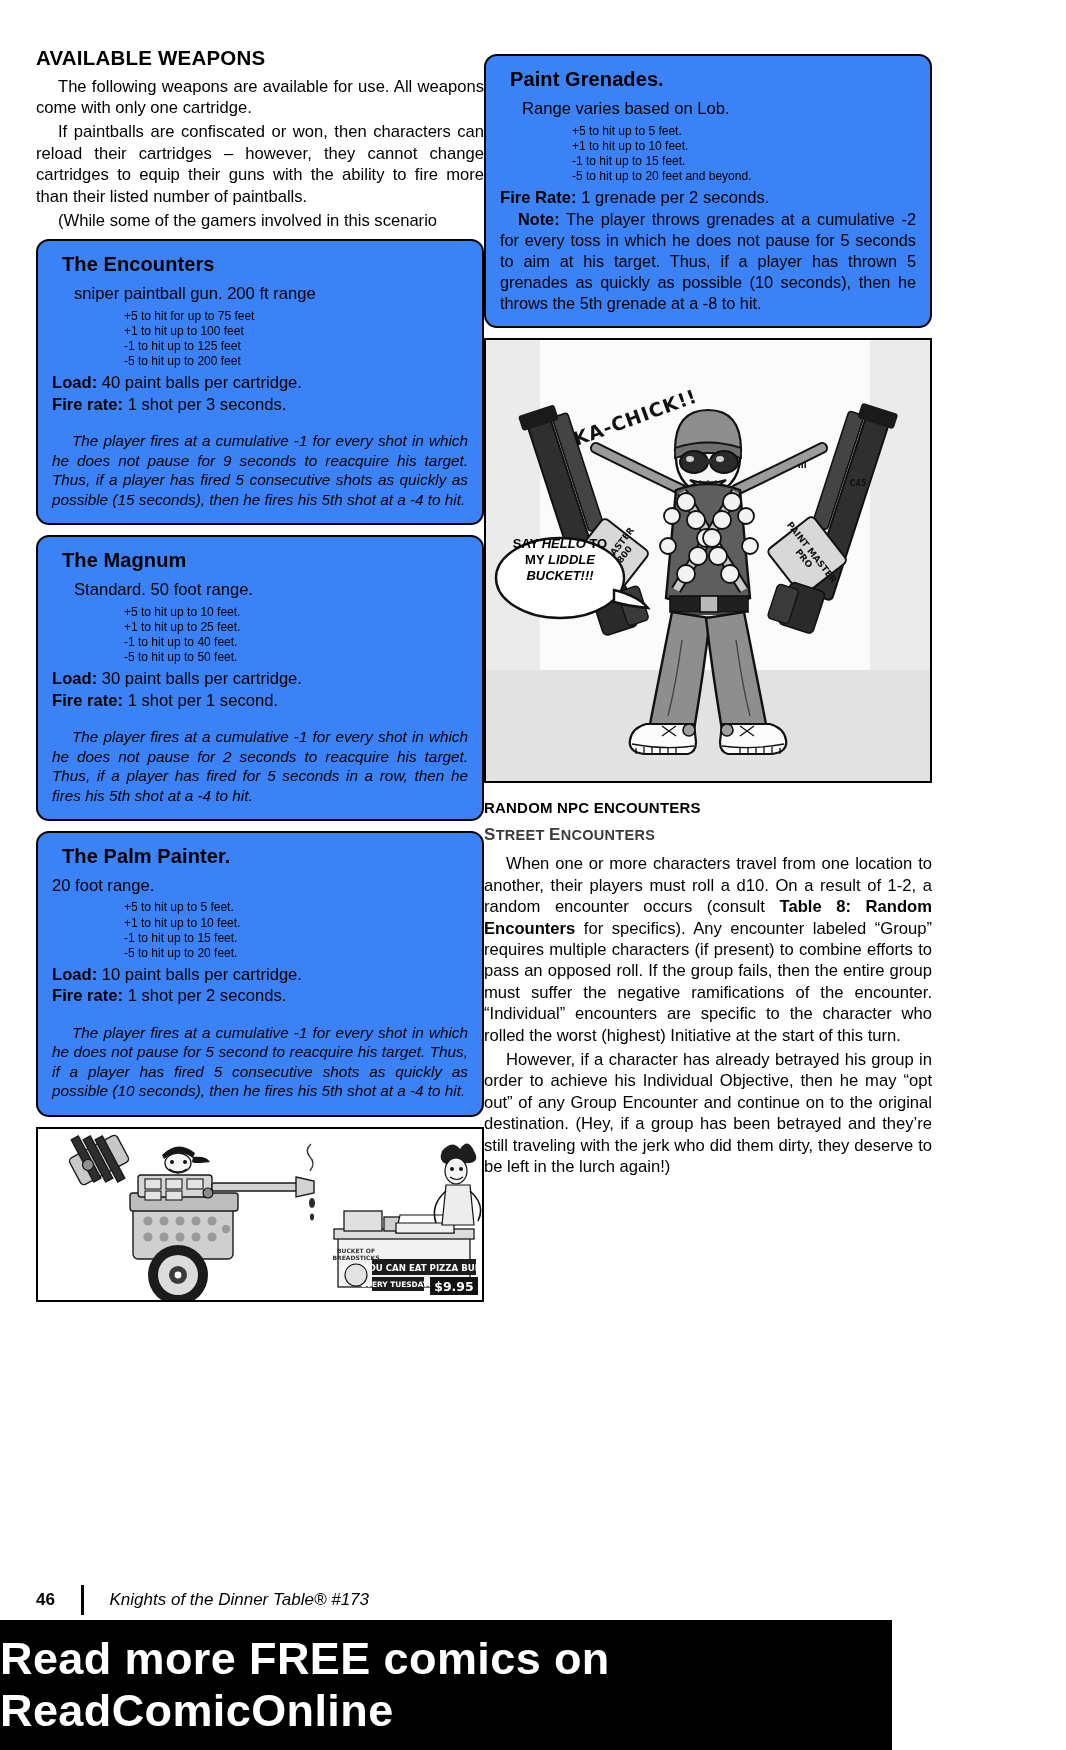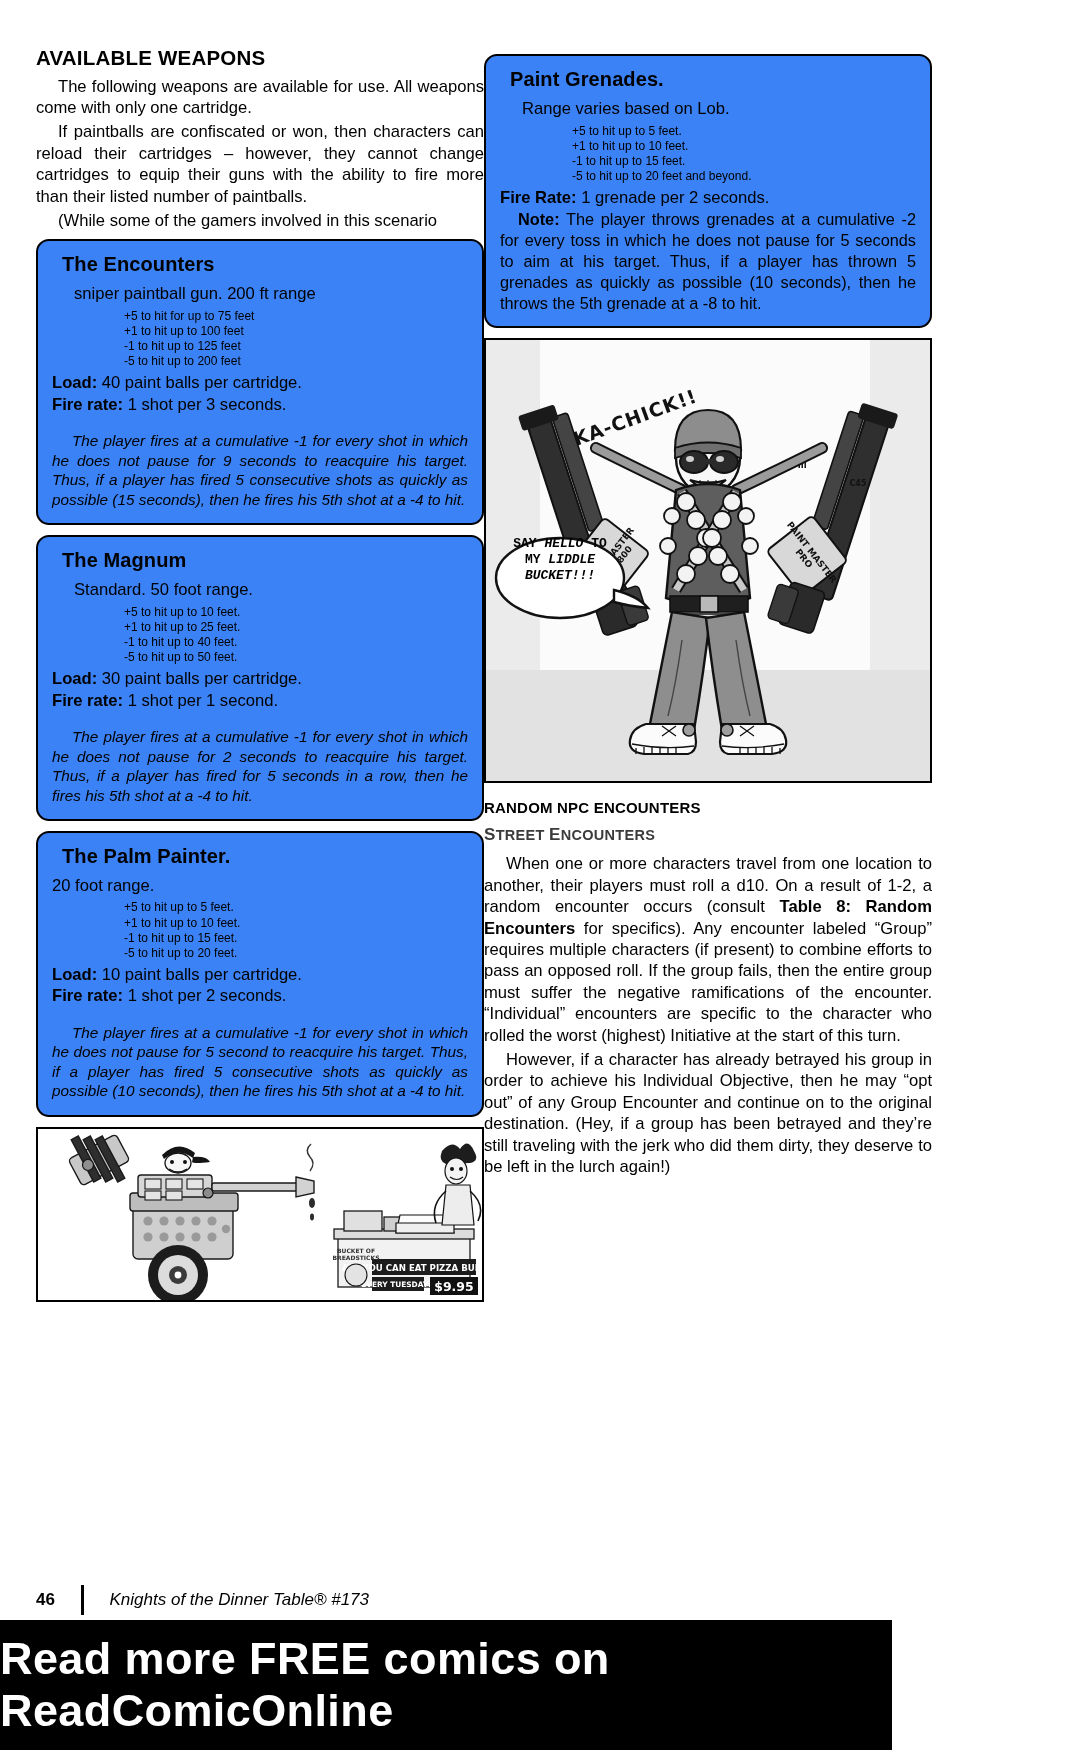--- a/index.html
+++ b/index.html
@@ -78,21 +78,21 @@
   .comic-frame {
     border:2.6px solid #000; margin:9px 0 8px 0;
     background:#e9e9e9; position:relative; overflow:hidden;
   }
   .comic-frame.tall { height:445px; }
   .comic-frame.wide { height:175px; background:#fff; }
 
   
   .art { position:absolute; inset:0; }
   .bubble-text {
-    position:absolute; font-family:Liberation Mono, monospace;
+    position:absolute; font-family:Liberation Sans, sans-serif;
     font-weight:bold; font-size:13px; line-height:1.22; text-align:center;
   }
   .bubble-text i { font-style:italic; }
 
   footer.pagefoot {
     position:absolute; left:36px; bottom:0; width:994px;
     display:flex; align-items:center; gap:26px; height:40px;
   }
   footer.pagefoot .pnum { font-size:17px; font-weight:bold; }
   footer.pagefoot .rule { width:2.6px; height:30px; background:#000; }

